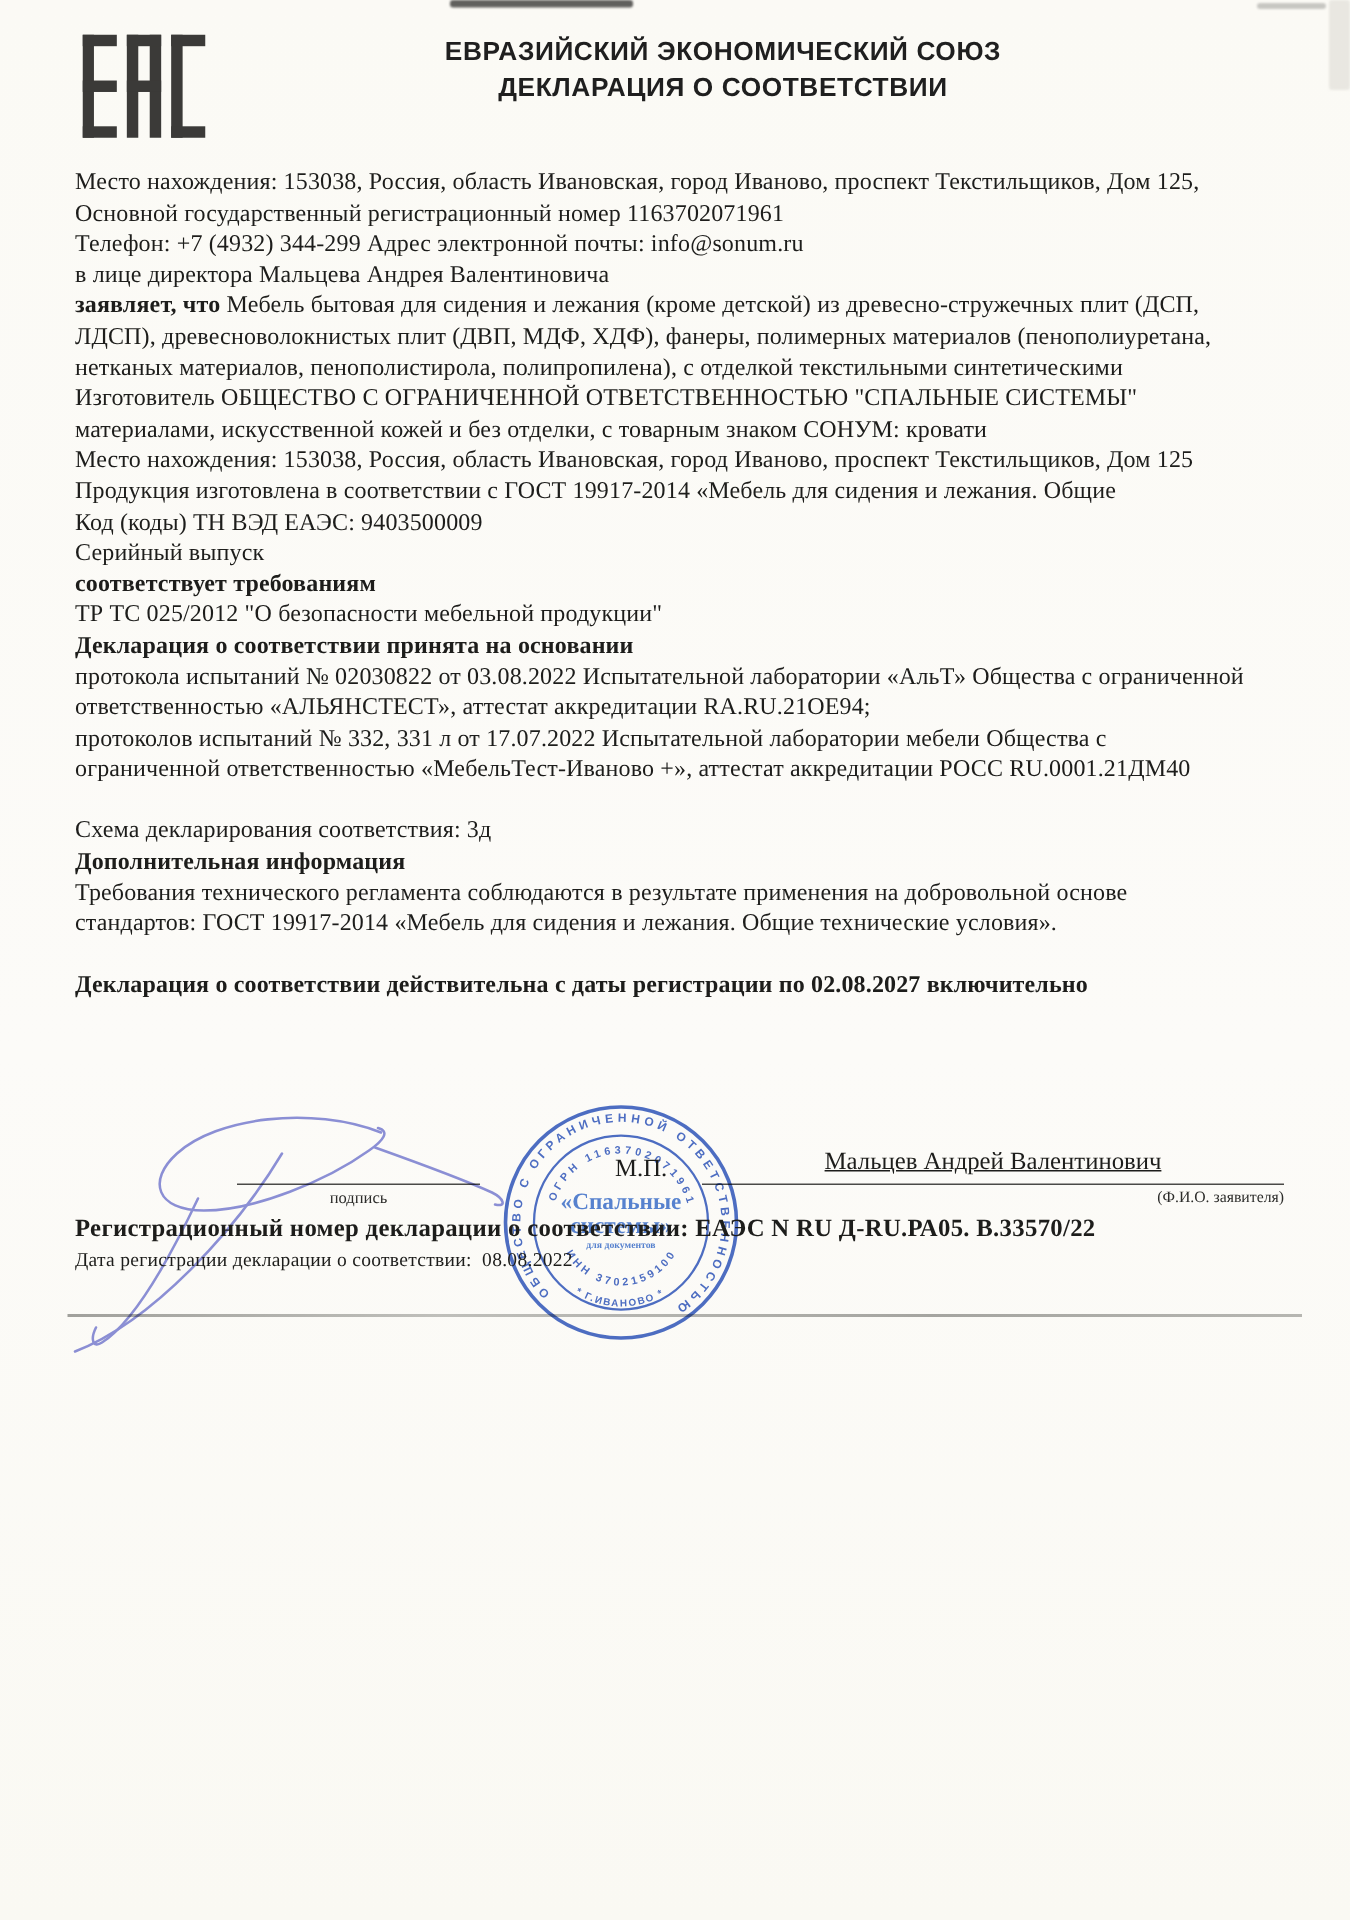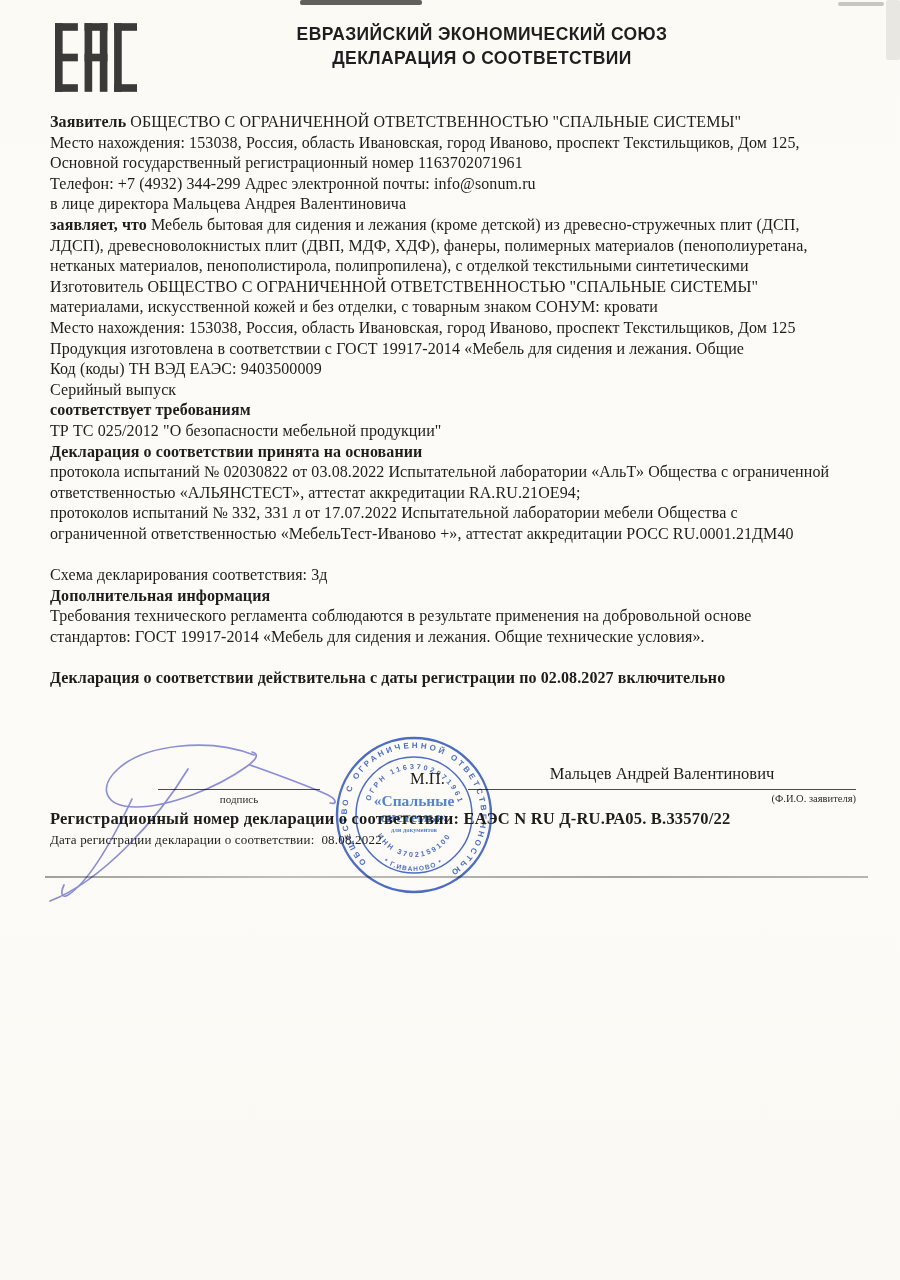--- a/index.html
+++ b/index.html
@@ -17,21 +17,21 @@
         white-space:pre-wrap;}
   .doc-line .b{font-weight:bold;}
   
   .sig-overlay{position:absolute;left:0;top:0;width:900px;height:1280px;pointer-events:none;}
   .sig-line{position:absolute;left:158px;top:789px;width:162px;border-top:1.6px solid #4a4a48;}
   .sig-caption{position:absolute;left:158px;top:793px;width:162px;text-align:center;
         font-size:11px;color:#2c2c2a;}
   .mp-mark{position:absolute;left:410px;top:769px;font-size:16.5px;color:#1d1d1b;z-index:6;}
   .fio-line{position:absolute;left:468px;top:789px;width:388px;border-top:1.6px solid #4a4a48;}
   .fio-name{position:absolute;left:468px;top:764px;width:388px;text-align:center;
-        font-size:16.5px;color:#1d1d1b;}
+        font-size:16.5px;color:#1d1d1b;text-decoration:underline;}
   .fio-caption{position:absolute;left:468px;top:793px;width:388px;text-align:right;
         font-size:10.5px;color:#2c2c2a;}
   .reg-line1{position:absolute;left:50px;top:809px;font-size:16.5px;font-weight:bold;
         letter-spacing:.2px;z-index:6;white-space:pre;}
   .reg-line2{position:absolute;left:50px;top:832px;font-size:13px;font-weight:normal;
         letter-spacing:.2px;z-index:6;white-space:pre;text-align:center;}
   .bottom-rule{position:absolute;left:45px;top:876px;width:823px;height:2px;opacity:.8;
         background:linear-gradient(90deg,#8a8a85,#b0b0ab 30%,#8f8f8a 70%,#a5a5a0);}
   .stamp-svg{position:absolute;left:329px;top:730px;width:170px;height:170px;z-index:4;
         mix-blend-mode:multiply;opacity:.92;}
@@ -68,21 +68,20 @@
       <rect x="62" y="64" width="24" height="8"></rect>
     </g>
   </svg>
 
   <div class="doc-header">
     <div>ЕВРАЗИЙСКИЙ ЭКОНОМИЧЕСКИЙ СОЮЗ</div>
     <div>ДЕКЛАРАЦИЯ О СООТВЕТСТВИИ</div>
   </div>
 
   <div class="doc-body">
-      <div class="doc-line"><span class="b">Заявитель</span><span> ОБЩЕСТВО С ОГРАНИЧЕННОЙ ОТВЕТСТВЕННОСТЬЮ "СПАЛЬНЫЕ СИСТЕМЫ"</span></div>
       <div class="doc-line"><span class="b"></span><span>Место нахождения: 153038, Россия, область Ивановская, город Иваново, проспект Текстильщиков, Дом 125,</span></div>
       <div class="doc-line"><span class="b"></span><span>Основной государственный регистрационный номер 1163702071961</span></div>
       <div class="doc-line"><span class="b"></span><span>Телефон: +7 (4932) 344-299 Адрес электронной почты: info@sonum.ru</span></div>
       <div class="doc-line"><span class="b"></span><span>в лице директора Мальцева Андрея Валентиновича</span></div>
       <div class="doc-line"><span class="b">заявляет, что</span><span> Мебель бытовая для сидения и лежания (кроме детской) из древесно-стружечных плит (ДСП,</span></div>
       <div class="doc-line"><span class="b"></span><span>ЛДСП), древесноволокнистых плит (ДВП, МДФ, ХДФ), фанеры, полимерных материалов (пенополиуретана,</span></div>
       <div class="doc-line"><span class="b"></span><span>нетканых материалов, пенополистирола, полипропилена), с отделкой текстильными синтетическими</span></div>
       <div class="doc-line"><span class="b"></span><span>Изготовитель ОБЩЕСТВО С ОГРАНИЧЕННОЙ ОТВЕТСТВЕННОСТЬЮ "СПАЛЬНЫЕ СИСТЕМЫ"</span></div>
       <div class="doc-line"><span class="b"></span><span>материалами, искусственной кожей и без отделки, с товарным знаком СОНУМ: кровати</span></div>
       <div class="doc-line"><span class="b"></span><span>Место нахождения: 153038, Россия, область Ивановская, город Иваново, проспект Текстильщиков, Дом 125</span></div>

